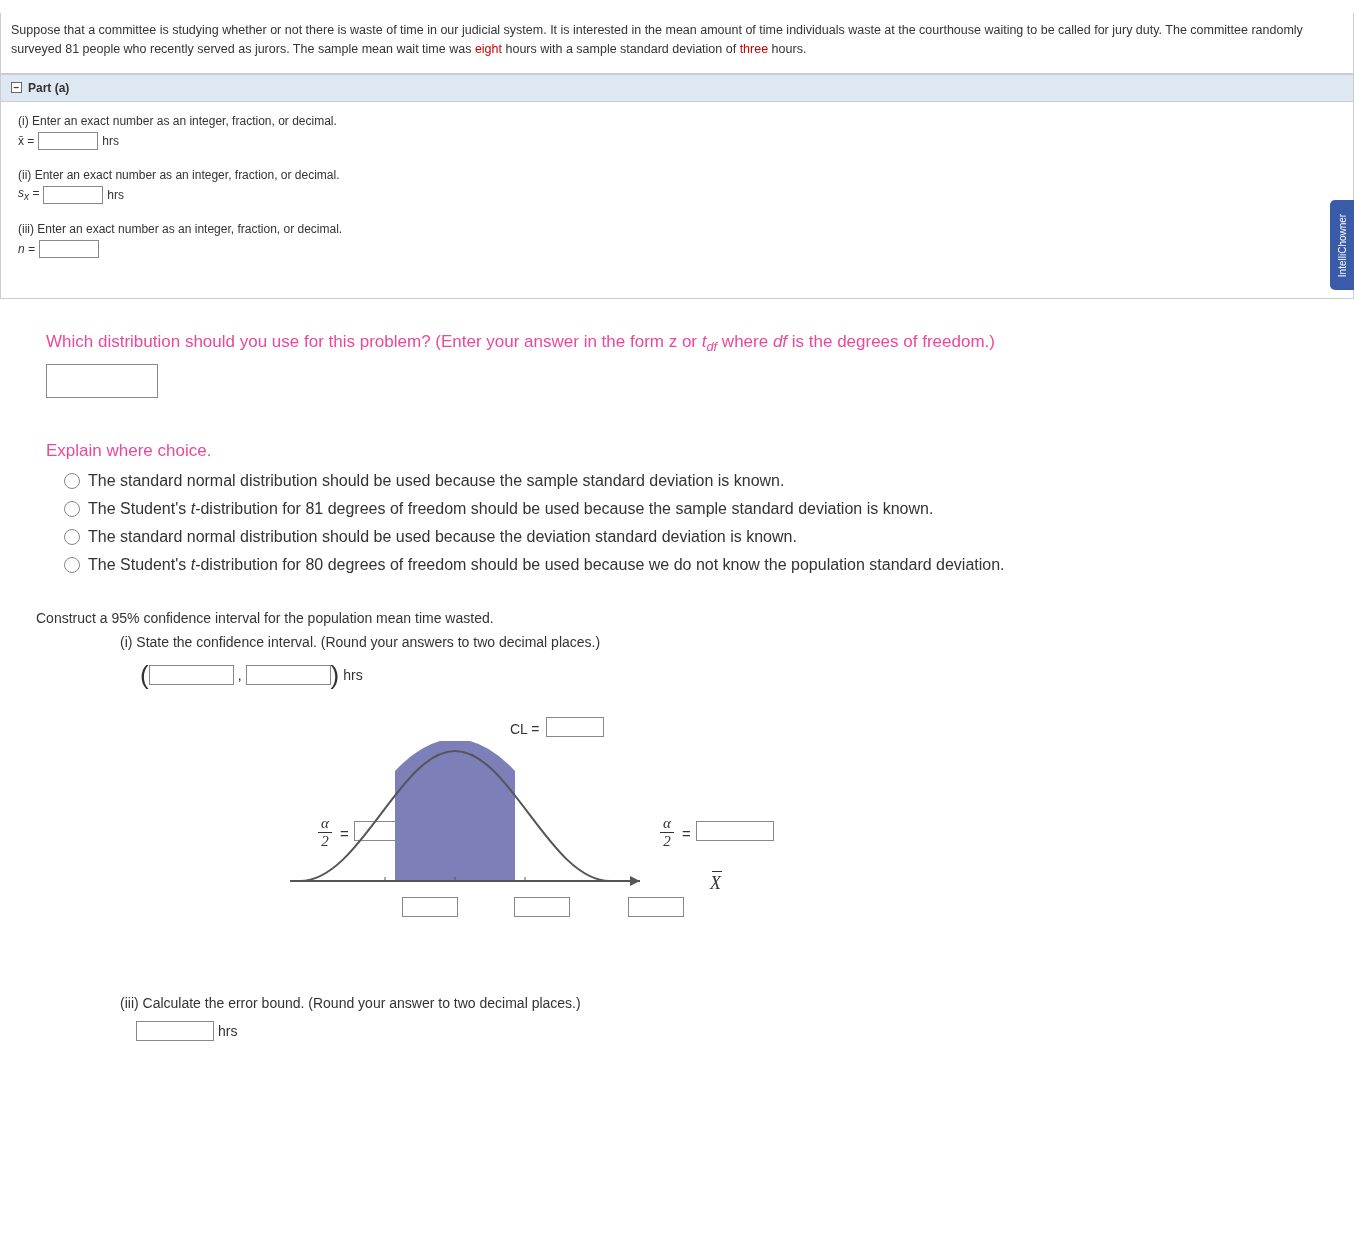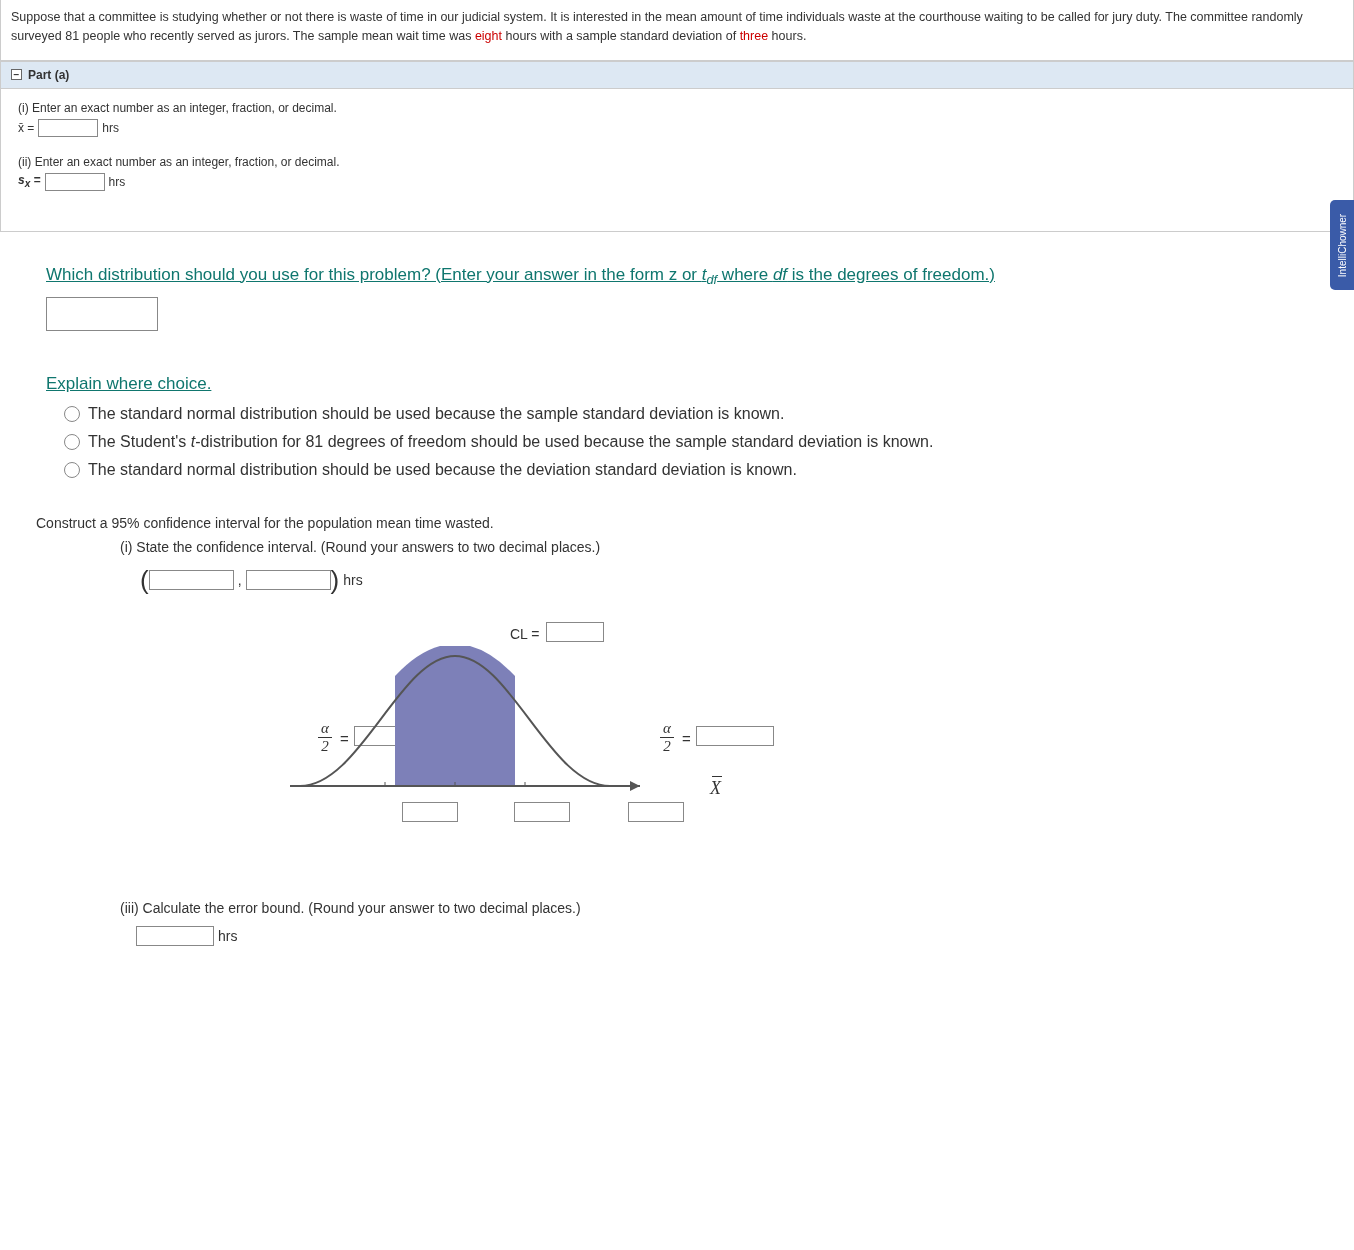--- a/index.html
+++ b/index.html
@@ -8,21 +8,21 @@
     font-family: Arial, Helvetica, sans-serif;
     font-size: 13px;
     color: #333;
     background: #fff;
     padding: 0;
   }
   .page { width: 1354px; position: relative; }
   .question-box {
     border: 1px solid #ccc;
     border-top: none;
-    margin: 0 0 20px 0;
+    margin: 13px 0 20px 0;
     padding: 0;
   }
   .prompt {
     padding: 8px 10px 14px 10px;
     font-size: 12.5px;
     line-height: 1.5;
     border-bottom: 1px solid #ccc;
   }
   .red { color: #c00; }
   .part-header {
@@ -60,23 +60,22 @@
     height: 18px;
     width: 60px;
     font-size: 12px;
     padding: 0 2px;
   }
   .section {
     padding: 10px 46px 30px 46px;
   }
   .big-text {
     font-size: 17px;
-    color: #0f766e;
+    color: #ec4899;
     line-height: 1.5;
-    text-decoration: underline;
   }
   .sub { font-style: italic; font-size: 0.75em; vertical-align: sub; }
   .largeinput {
     border: 1px solid #888;
     height: 34px;
     width: 112px;
     margin-top: 8px;
   }
   .radio-list { margin-top: 4px; }
   .radio-row {
@@ -188,26 +187,33 @@
         <div class="inline-row">
           <span class="var" style="font-style:normal;">x̄ =</span>
           <input class="smallinput" style="">
           <span>hrs</span>
         </div>
       </div>
 
       <div class="subq">
         <div class="subq-label"><span>(ii) </span><span>Enter an exact number as an integer, fraction, or decimal.</span></div>
         <div class="inline-row">
-          <span class="var" style="font-style:italic;font-weight:bold;">s<sub>x</sub> =</span>
+          <span class="var" style="font-style:italic;">s<sub>x</sub> =</span>
           <input class="smallinput" style="">
           <span>hrs</span>
         </div>
       </div>
 
+      <div class="subq">
+        <div class="subq-label"><span>(iii) </span><span>Enter an exact number as an integer, fraction, or decimal.</span></div>
+        <div class="inline-row">
+          <span class="var">n =</span>
+          <input class="smallinput" style="">
+        </div>
+      </div>
 
 
     </div>
   </div>
 
   <div class="section">
     <div class="big-text">
       <span>Which distribution should you use for this problem? (Enter your answer in the form z or </span><span style="font-style:italic;">t</span><span class="sub">df</span><span> where </span><span style="font-style:italic;">df</span><span> is the degrees of freedom.)</span>
     </div>
     <input class="largeinput" style="">
@@ -220,20 +226,24 @@
         <span class="radio-circle"></span>
         <span>The standard normal distribution should be used because the sample standard deviation is known.</span>
       </div>
       <div class="radio-row">
         <span class="radio-circle"></span>
         <span>The Student's <span style="font-style:italic;">t</span>-distribution for 81 degrees of freedom should be used because the sample standard deviation is known.</span>
       </div>
       <div class="radio-row">
         <span class="radio-circle"></span>
         <span>The standard normal distribution should be used because the deviation standard deviation is known.</span>
+      </div>
+      <div class="radio-row">
+        <span class="radio-circle"></span>
+        <span>The Student's <span style="font-style:italic;">t</span>-distribution for 80 degrees of freedom should be used because we do not know the population standard deviation.</span>
       </div>
     </div>
   </div>
 
   <div class="section" style="padding-top:0;padding-left:36px;">
     <div style="font-size:14px; margin-bottom:8px;">Construct a 95% confidence interval for the population mean time wasted.</div>
 
     <div class="ci-block">
       <div class="ci-line">(i) State the confidence interval. (Round your answers to two decimal places.)</div>
       <div style="display:flex; align-items:center; padding-left:20px;">

